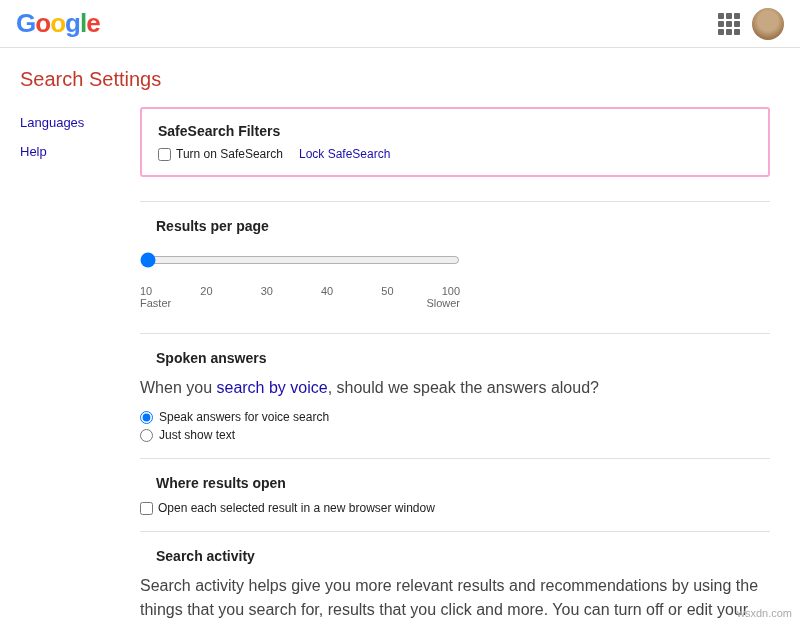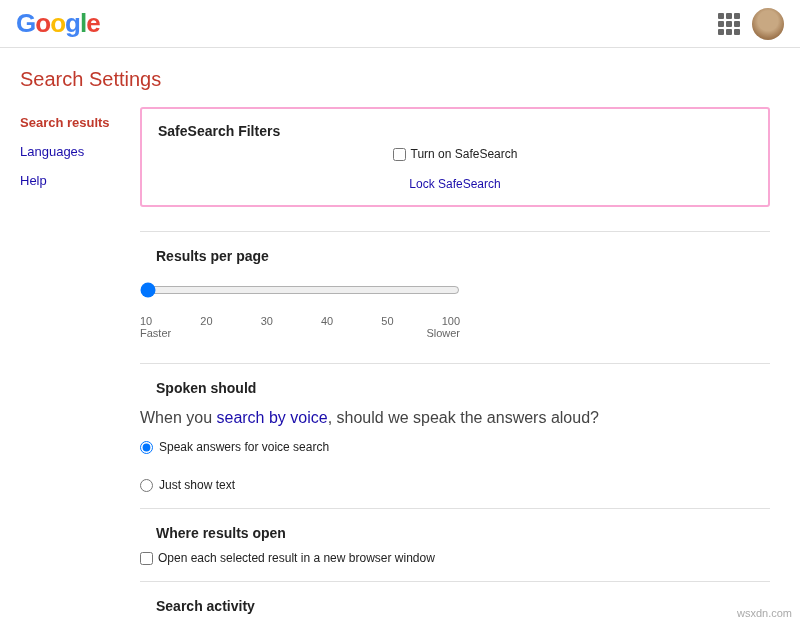--- a/index.html
+++ b/index.html
@@ -117,21 +117,20 @@
     }
     .safesearch-desc a {
       color: #1a0dab;
       text-decoration: none;
       cursor: pointer;
     }
     .safesearch-controls {
       display: flex;
       align-items: center;
       gap: 16px;
-      flex-direction: column;
     }
     .checkbox-label {
       display: flex;
       align-items: center;
       gap: 5px;
       font-size: 12px;
       cursor: pointer;
     }
     .checkbox-label input[type=checkbox] {
       margin: 0;
@@ -184,21 +183,21 @@
       justify-content: space-between;
       width: 320px;
       font-size: 11px;
       color: #666;
     }
 
     
     .radio-group {
       display: flex;
       flex-direction: column;
-      gap: 24px;
+      gap: 4px;
       margin-top: 8px;
     }
     .radio-label {
       display: flex;
       align-items: center;
       gap: 6px;
       font-size: 12px;
       cursor: pointer;
     }
     .radio-label input[type=radio] { margin: 0; }
@@ -247,21 +246,20 @@
       <div class="avatar-img"></div>
     </div>
   </div>
 </div>
 
 <div class="page-title">Search Settings</div>
 
 <div class="main">
 
   <div class="sidebar">
-    <a class="sidebar-item active">Search results</a>
     <a class="sidebar-item">Languages</a>
     <a class="sidebar-item">Help</a>
   </div>
 
   <div class="content">
 
     <div class="safesearch-box">
       <div class="safesearch-title">SafeSearch Filters</div>
       <div class="safesearch-controls">
         <label class="checkbox-label">
@@ -285,21 +283,21 @@
           <span>100</span>
         </div>
         <div class="slider-extremes">
           <span>Faster</span>
           <span>Slower</span>
         </div>
       </div>
     </div>
 
     <div class="section">
-      <div class="section-title">Spoken should</div>
+      <div class="section-title">Spoken answers</div>
       <div class="section-desc">
         <span>When you </span><a>search by voice</a><span>, should we speak the answers aloud?</span>
       </div>
       <div class="radio-group">
         <label class="radio-label">
           <input type="radio" name="spoken" checked="" style="">
           <span>Speak answers for voice search</span>
         </label>
         <label class="radio-label">
           <input type="radio" name="spoken" style="">

